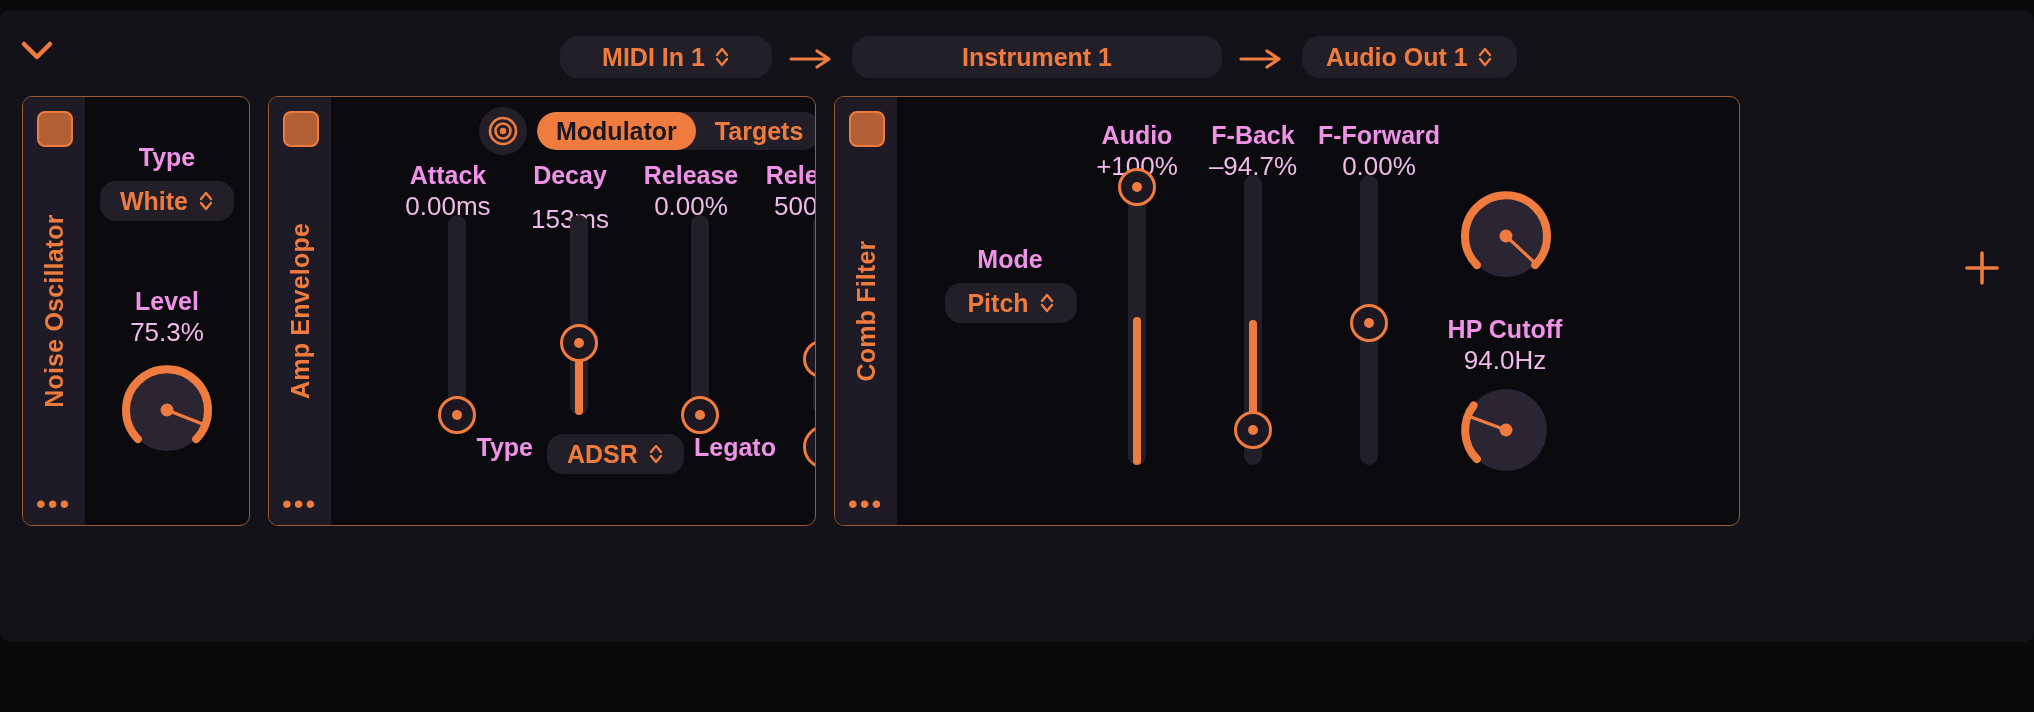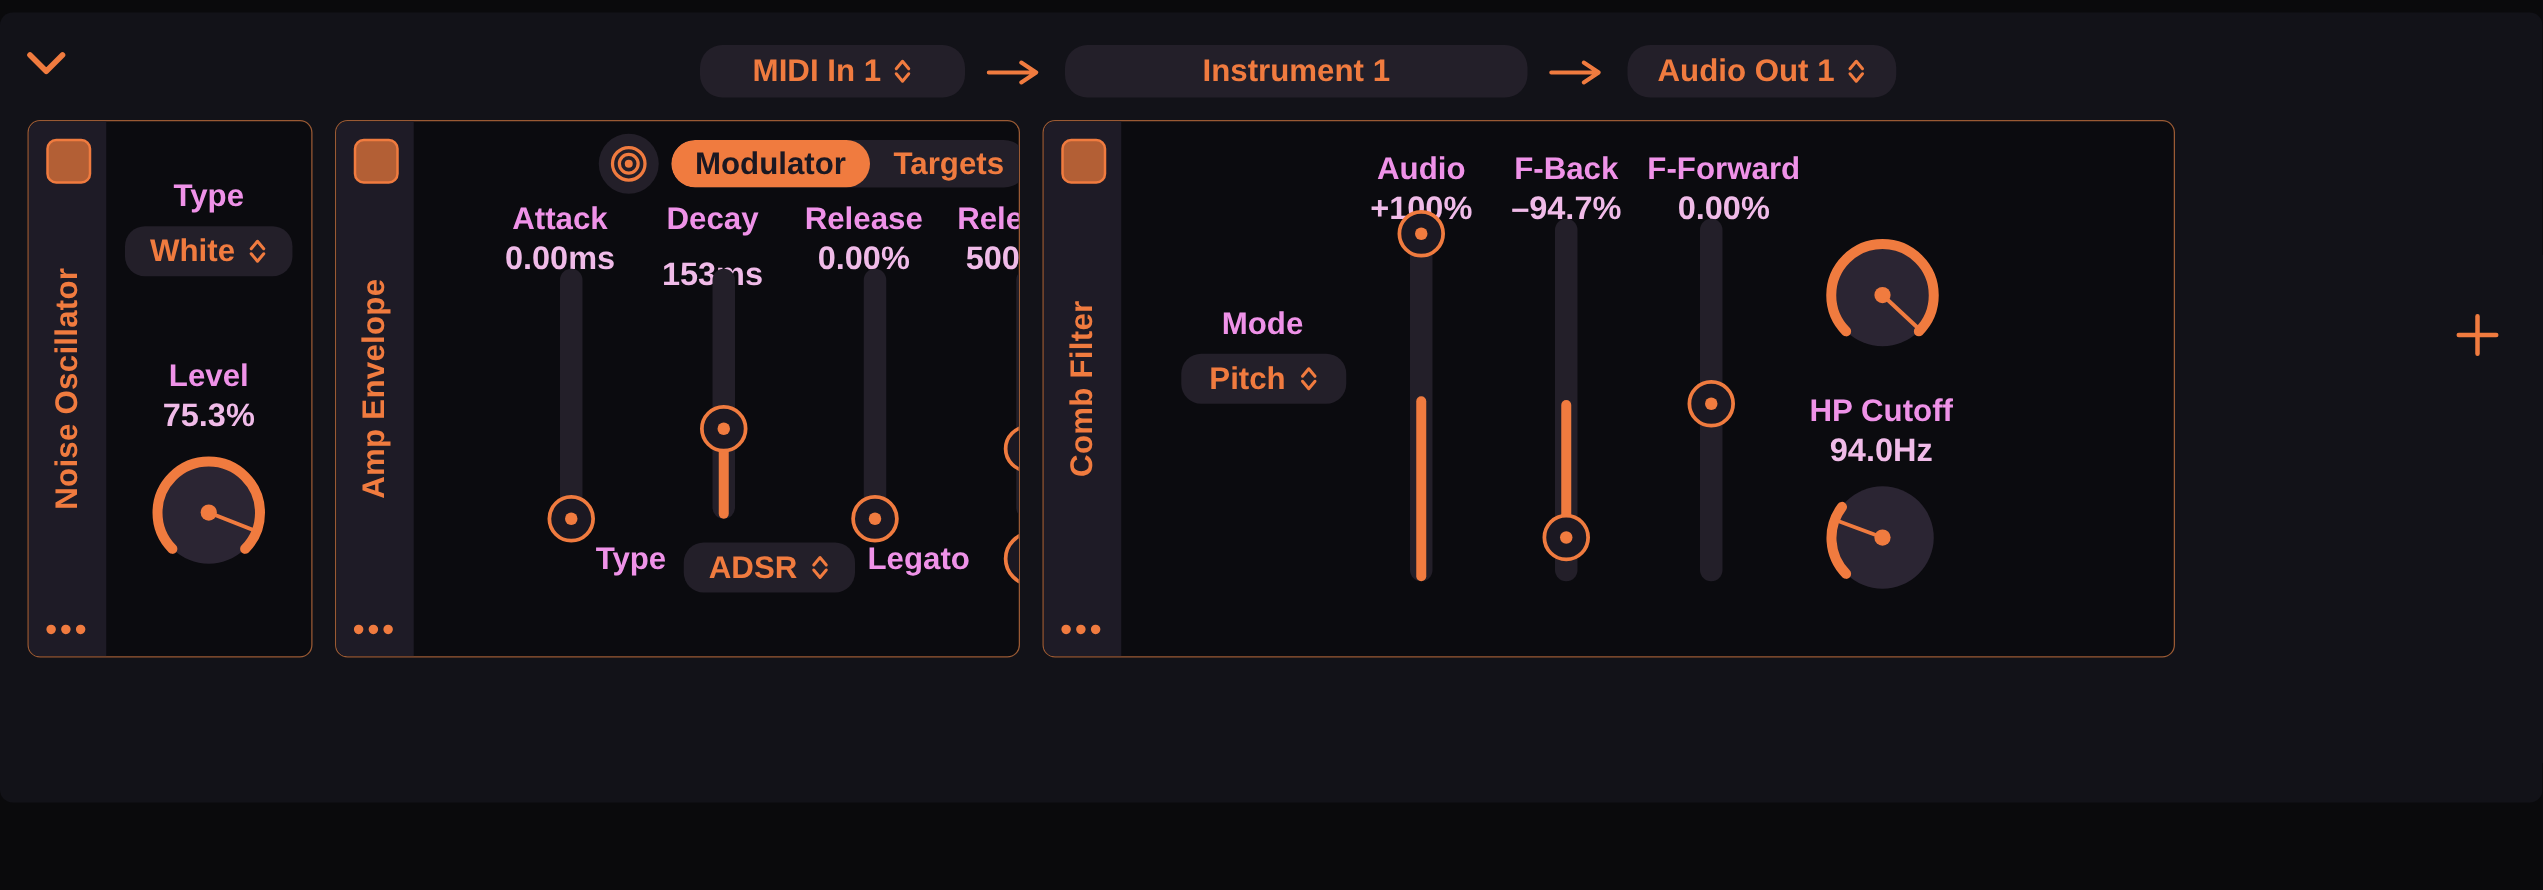--- a/index.html
+++ b/index.html
@@ -94,21 +94,21 @@
   }
   .rail-dots {
     position: absolute; left: 13px; bottom: 16px;
     color: #f07b3f; font-size: 28px; line-height: 10px; letter-spacing: 2px;
     cursor: pointer;
   }
   .mod-body { position: relative; flex: 1 1 auto; height: 100%; }
 
   
   .lbl  { color: #ef92e8; font-size: 25px; font-weight: bold; text-align:center; white-space:nowrap; }
-  .val  { color: #f0bbe8; font-size: 26px; font-weight: bold; text-align:center; white-space:nowrap; }
+  .val  { color: #f0bbe8; font-size: 26px; font-weight: normal; text-align:center; white-space:nowrap; }
 
   .sel {
     display:flex; align-items:center; justify-content:center; gap:10px;
     background:#231f29; color:#f07b3f;
     border-radius:16px; height:40px;
     font-size:25px; font-weight:bold;
     padding: 0 20px; cursor:pointer; white-space:nowrap;
   }
 
   

